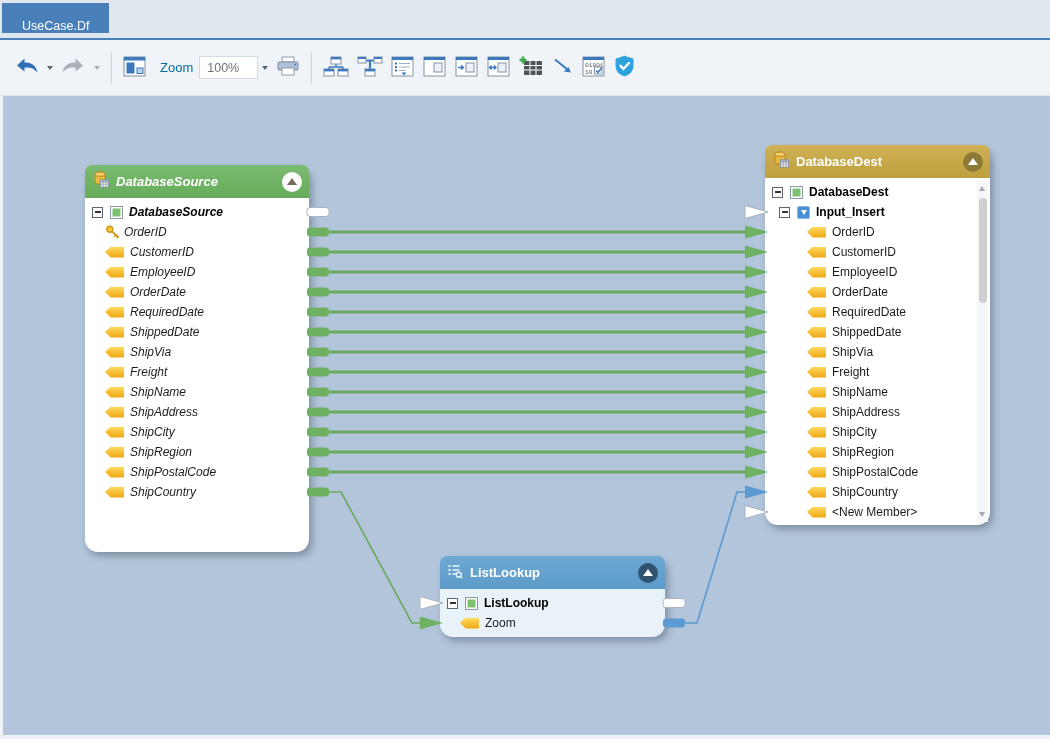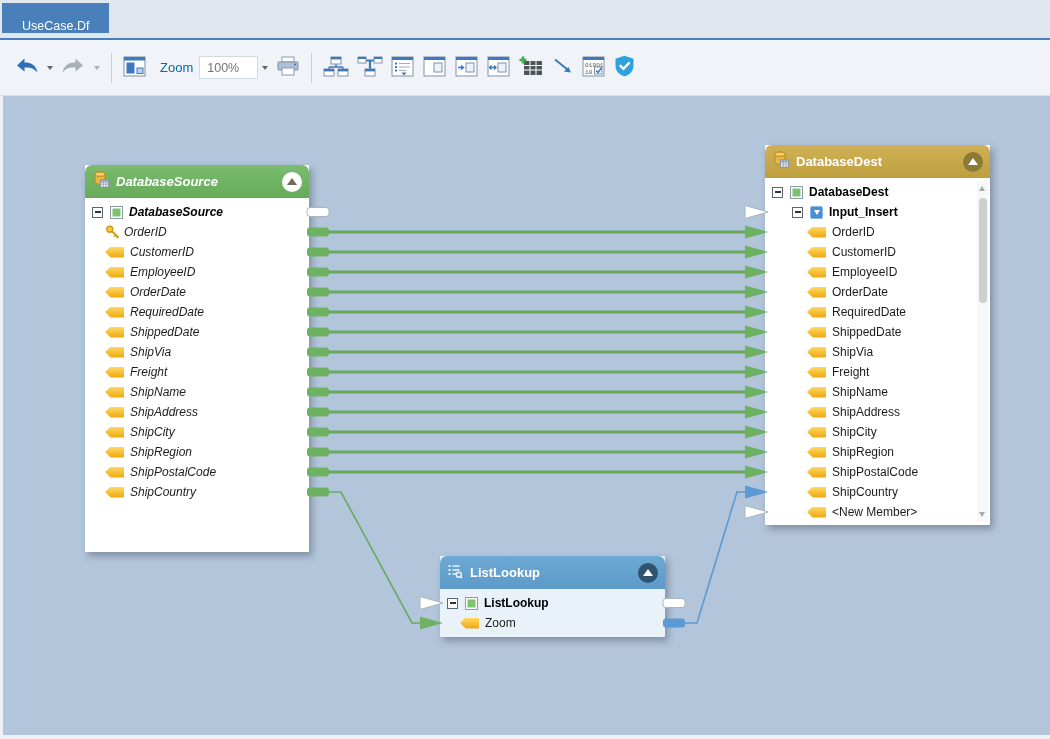--- a/index.html
+++ b/index.html
@@ -20,40 +20,40 @@
   .caret.dim{border-top-color:#a8b0b8}
   .tsep{width:1px;height:30px;background:#c8d0d9;margin:0 7px}
   .tlabel{font-size:13px;color:#0369a1;margin:0 6px 0 10px}
   .zoombox{width:50px;height:21px;background:#fff;border:1px solid #d2dae2;display:flex;
            align-items:center;padding-left:7px;font-size:12.5px;color:#737373;cursor:pointer}
   
   .canvas{position:absolute;left:0;top:96px;right:0;bottom:0;background:#eef2f6}
   .canvas-bg{position:absolute;left:3px;top:0;right:0;bottom:4px;background:#b2c5da}
   .links{position:absolute;left:0;top:0;pointer-events:none;z-index:3}
   
-  .node{position:absolute;background:#fff;border-radius:1px;z-index:2;
+  .node{position:absolute;background:#fff;border-radius:13px;z-index:2;
         box-shadow:3px 4px 7px rgba(70,80,95,.45)}
   .node-lookup{background:#e9f2f8}
   .nhead{height:33px;display:flex;align-items:center;padding:0 7px;border-radius:7px 7px 0 0}
   .node-source .nhead{background:linear-gradient(#7bbb70,#65ac59)}
   .node-dest   .nhead{background:linear-gradient(#cfb055,#bfa03e)}
   .node-lookup .nhead{background:linear-gradient(#6ea9d4,#5c9ac8)}
   .ntitle{flex:1;margin-left:7px;color:#fff;font-weight:bold;font-size:13px;white-space:nowrap}
   .collapse{width:20px;height:20px;border-radius:50%;position:relative;flex:none;cursor:pointer}
   .collapse::after{content:"";position:absolute;left:5px;top:6px;border-left:5px solid transparent;
                    border-right:5px solid transparent;border-bottom:7px solid #fff}
   .node-source .collapse{background:#fff}
   .node-source .collapse::after{border-bottom-color:#6f6f5a}
   .node-dest .collapse{background:#8d7a35}
   .node-lookup .collapse{background:#30536f}
   .rows{padding-top:4px;overflow:hidden}
   .node-dest .rows{margin-right:14px}
   .trow{display:flex;align-items:center;height:20px;font-size:12px;color:#1c1c1c;white-space:nowrap}
   .trow.bold .tlabel2{font-weight:bold;color:#000}
-  .lvl0{padding-left:7px}.lvl1{padding-left:20px}.lvl1.exp{padding-left:27px}.lvl2{padding-left:42px}
+  .lvl0{padding-left:7px}.lvl1{padding-left:20px}.lvl1.exp{padding-left:14px}.lvl2{padding-left:42px}
   .expander{width:11px;height:11px;border:1px solid #5c6670;background:#fff;margin-right:7px;
             position:relative;flex:none;box-sizing:border-box}
   .expander::after{content:"";position:absolute;left:1.5px;right:1.5px;top:3.8px;height:1.5px;background:#333}
   .ticon{flex:none;margin-right:6px}
   .icon-table{width:13px;height:13px;background:#7cc36f;border:1px solid #8e9aa6;
               box-shadow:inset 0 0 0 1.5px #fff;box-sizing:border-box}
   .icon-insert{width:13px;height:13px;background:#4a8fd6;border:1px solid #86b7e8;border-radius:2px;
                position:relative;box-sizing:border-box}
   .icon-insert::after{content:"";position:absolute;left:2.5px;top:3.5px;border-left:3px solid transparent;
                border-right:3px solid transparent;border-top:5px solid #fff}

